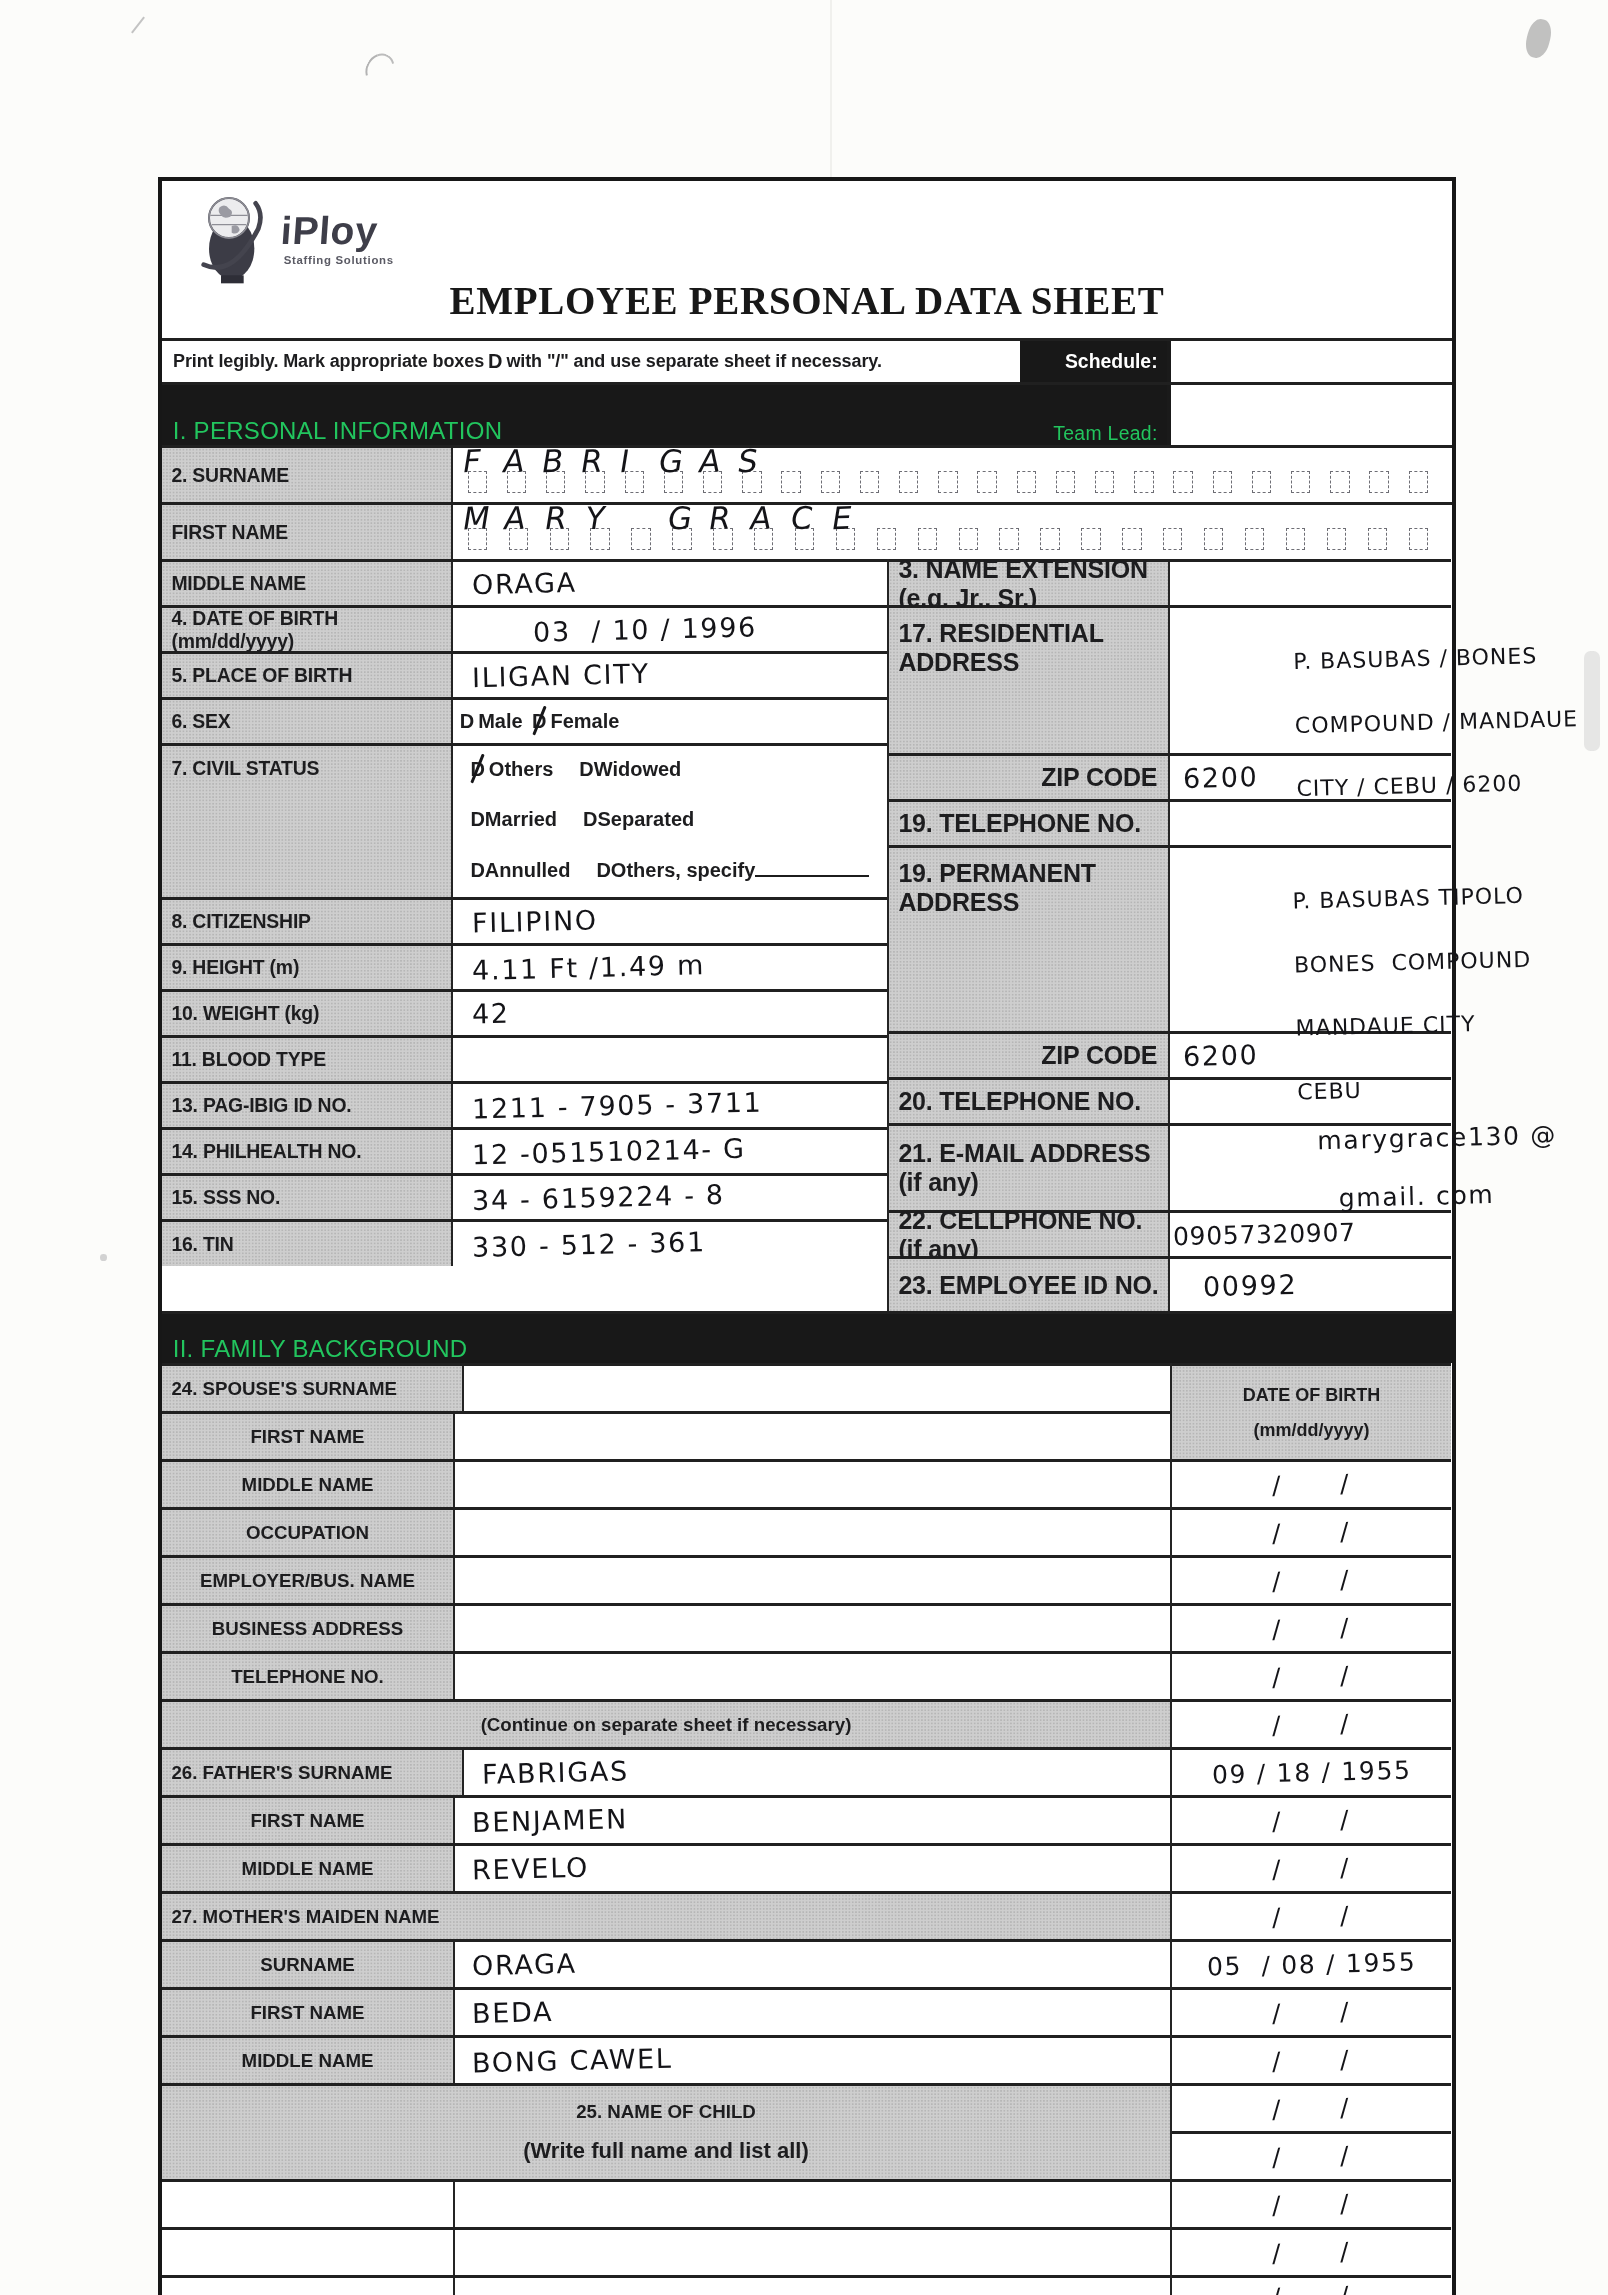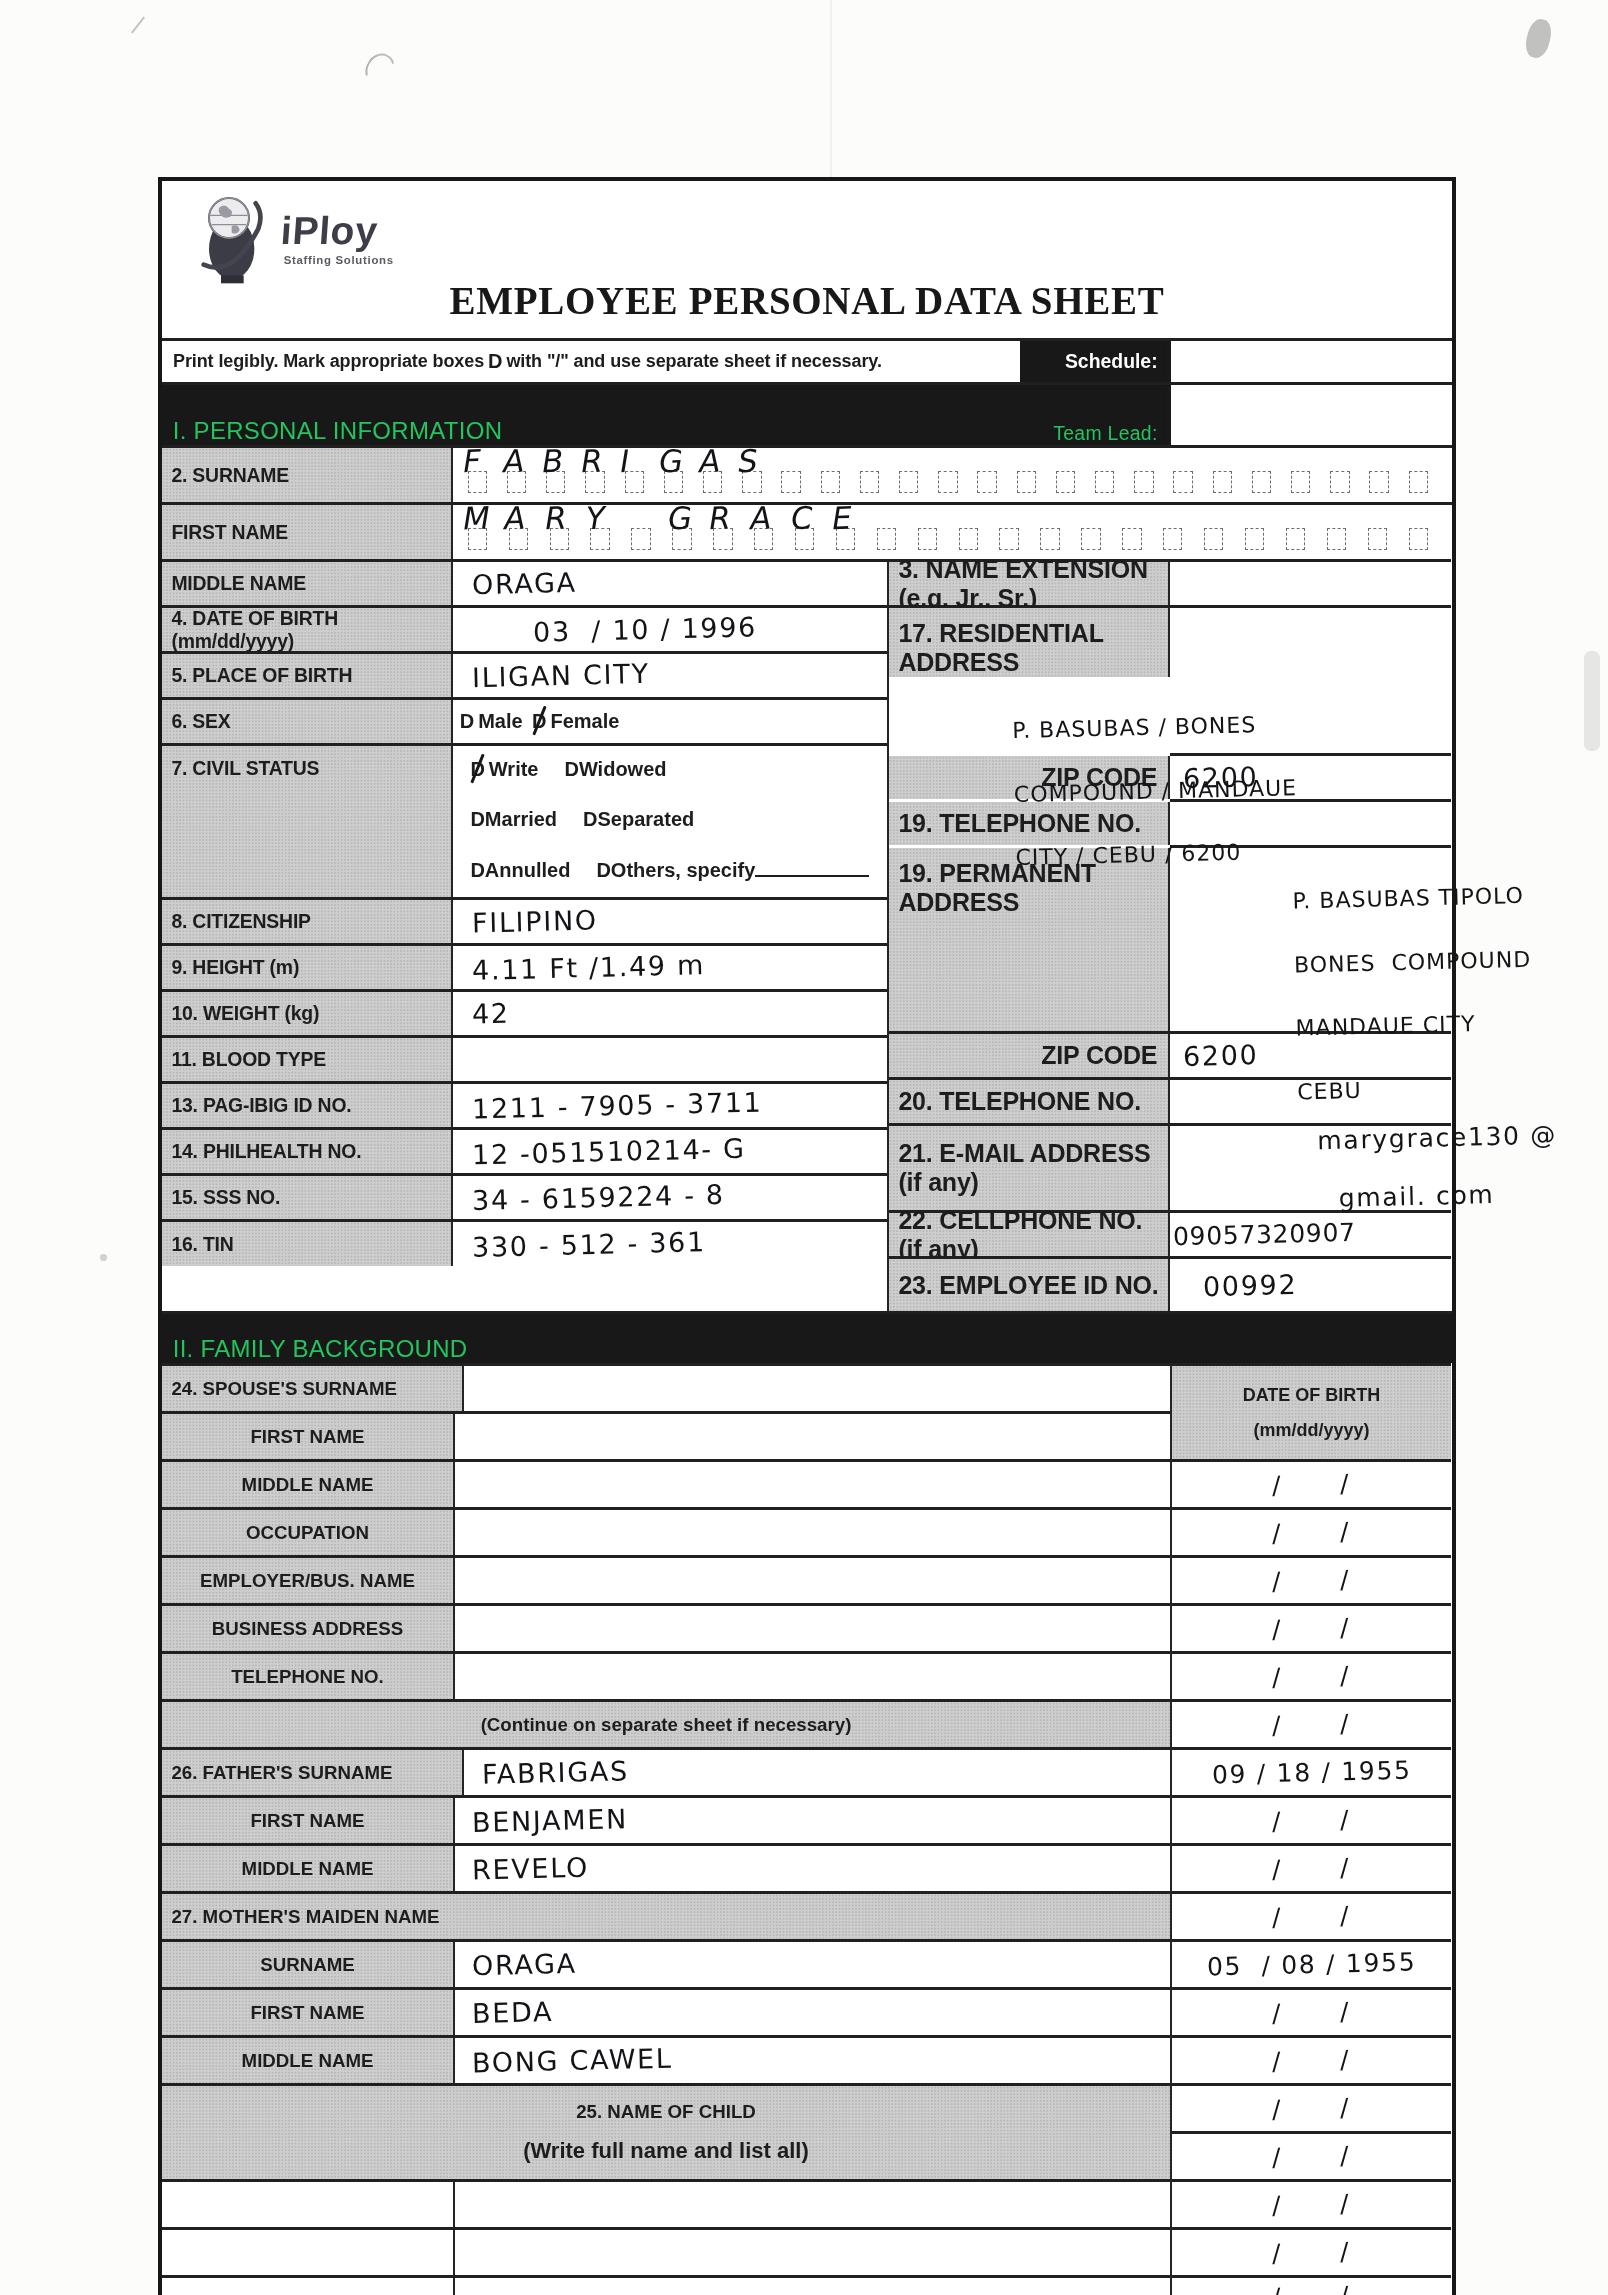--- a/index.html
+++ b/index.html
@@ -53,21 +53,21 @@
             font-weight:500;color:#141418;transform:rotate(-2deg);white-space:pre;}
   
   .s1body{display:flex;}
   .s1left{width:725px;}
   .s1right{width:564px;border-left:2px solid #242424;box-sizing:border-box;}
   .s1left .lab{width:291px;}
   .s1left .val{width:434px;}
   .s1right .lab{width:281px;font-size:25px;}
   .s1right .val{width:281px;padding-left:13.4px;}
   .r69{height:46px;} .r70{height:47px;} .r83{height:55px;} .r131{height:87px;}
-  .r221{height:148px;flex-direction:column;} .r230{height:154px;} .r279{height:186px;}
+  .r221{height:148px;} .r230{height:154px;} .r279{height:186px;}
   .civil{flex-direction:column;align-items:flex-start;justify-content:space-between;padding:12px 0 14.7px 17.4px;}
   .addr{align-items:flex-start;padding-top:4px;}
   
   .s2body{display:flex;}
   .s2left{width:1008px;}
   .s2dob{width:281px;border-left:2px solid #242424;box-sizing:border-box;}
   .s2row{display:flex;border-top:3.3px solid #202020;height:48px;box-sizing:border-box;}
   .s2row.h144{height:96px;}
   .s2lab{width:291px;border-right:2px solid #242424;display:flex;align-items:center;font-weight:700;font-size:18.7px;}
   .s2lab.num{padding-left:9.4px;}
@@ -385,21 +385,21 @@
             <span class="dbox">D</span>
             <span class="opt" style="margin-right:9.4px;">Male</span>
             <span class="dbox checked">D</span>
             <span class="opt">Female</span>
           </div>
         </div>
         <div class="row r230">
           <div class="cell gray lab top">7. CIVIL STATUS</div>
           <div class="cell val civil">
             <div>
-              <span class="dbox checked">D</span><span class="opt">Write</span>
+              <span class="dbox checked">D</span><span class="opt">Others</span>
               <span class="dbox" style="margin-right:0;">D</span><span class="opt">Widowed</span>
             </div>
             <div>
               <span class="dbox" style="margin-right:0;">D</span><span class="opt">Married</span>
               <span class="dbox" style="margin-right:0;">D</span><span class="opt">Separated</span>
             </div>
             <div>
               <span class="dbox" style="margin-right:0;">D</span><span class="opt">Annulled</span>
               <span class="dbox" style="margin-right:0;">D</span><span class="opt" style="margin-right:0;">Others, specify</span><span class="specline"></span>
             </div>

